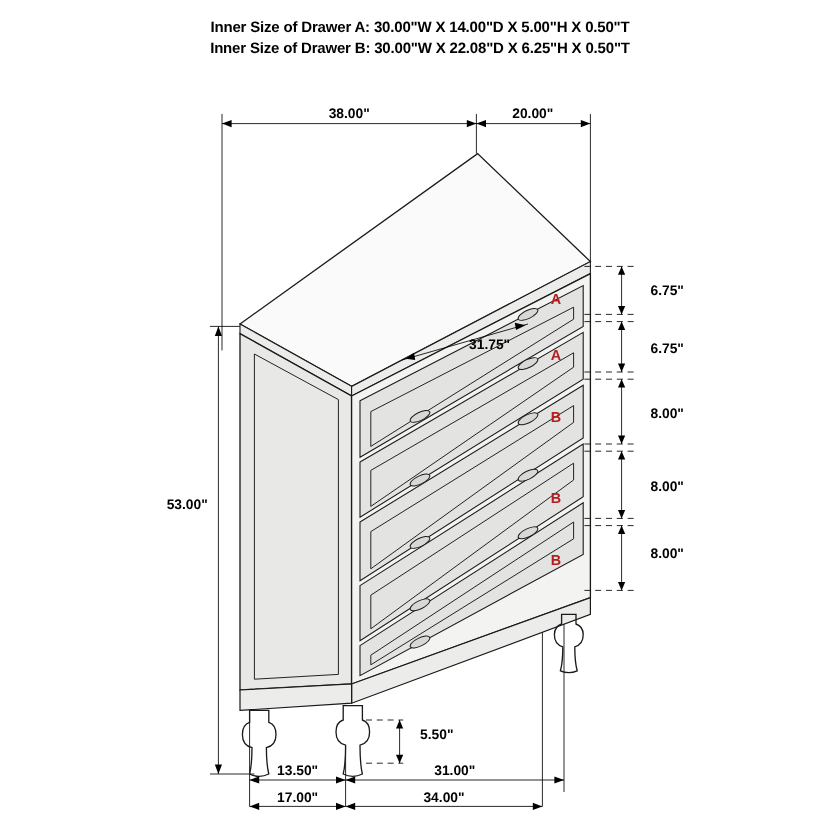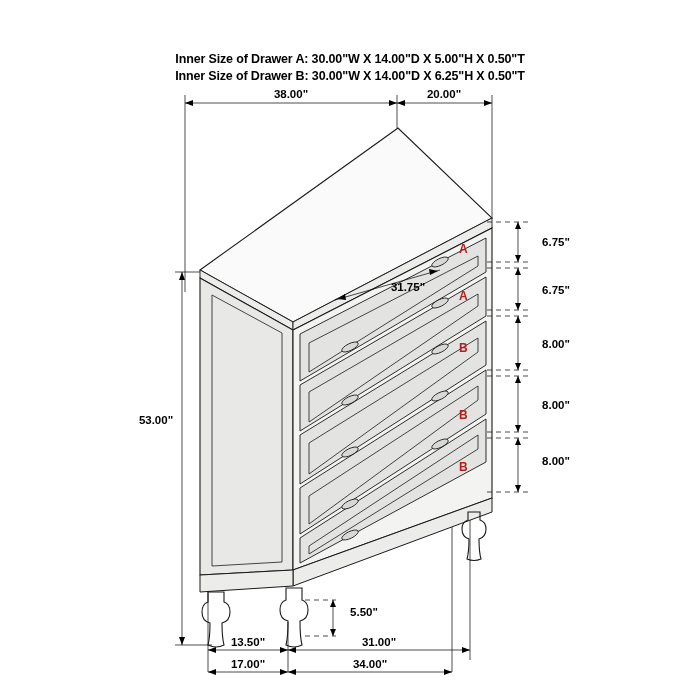--- a/index.html
+++ b/index.html
@@ -19,21 +19,20 @@
   }
   .hdr {
     position: absolute;
     left: 0;
     width: 700px;
     text-align: center;
     font-weight: bold;
     font-size: 12.5px;
     color: #000;
     letter-spacing: -0.15px;
-    margin-top: 36px;
   }
   #hdr1 { top: 16px; }
   #hdr2 { top: 33px; }
 
   svg.fig {
     position: absolute;
     left: 0;
     top: 0;
     width: 700px;
     height: 700px;
@@ -60,21 +59,21 @@
   .topface { fill: #fafafa; }
   .sideface { fill: #e8e8e6; }
   .pull { fill: #d8d8d6; stroke: #1a1a1a; stroke-width: 0.8; }
 </style>
 </head>
 <body>
 
 <div id="page">
 
   <div class="hdr" id="hdr1">Inner Size of Drawer A: 30.00"W X 14.00"D X 5.00"H X 0.50"T</div>
-  <div class="hdr" id="hdr2">Inner Size of Drawer B: 30.00"W X 14.00"D X 6.25"H X 0.50"T</div>
+  <div class="hdr" id="hdr2">Inner Size of Drawer B: 30.00"W X 22.08"D X 6.25"H X 0.50"T</div>
 
   <svg class="fig" viewBox="0 0 700 700">
 
     <g>
 
       <line class="thin" x1="185" y1="95" x2="185" y2="292"></line>
       <line class="thin" x1="397" y1="95" x2="397" y2="128"></line>
       <line class="thin" x1="492" y1="95" x2="492" y2="218"></line>
 
       <line class="thin" x1="208" y1="580" x2="208" y2="672"></line>

